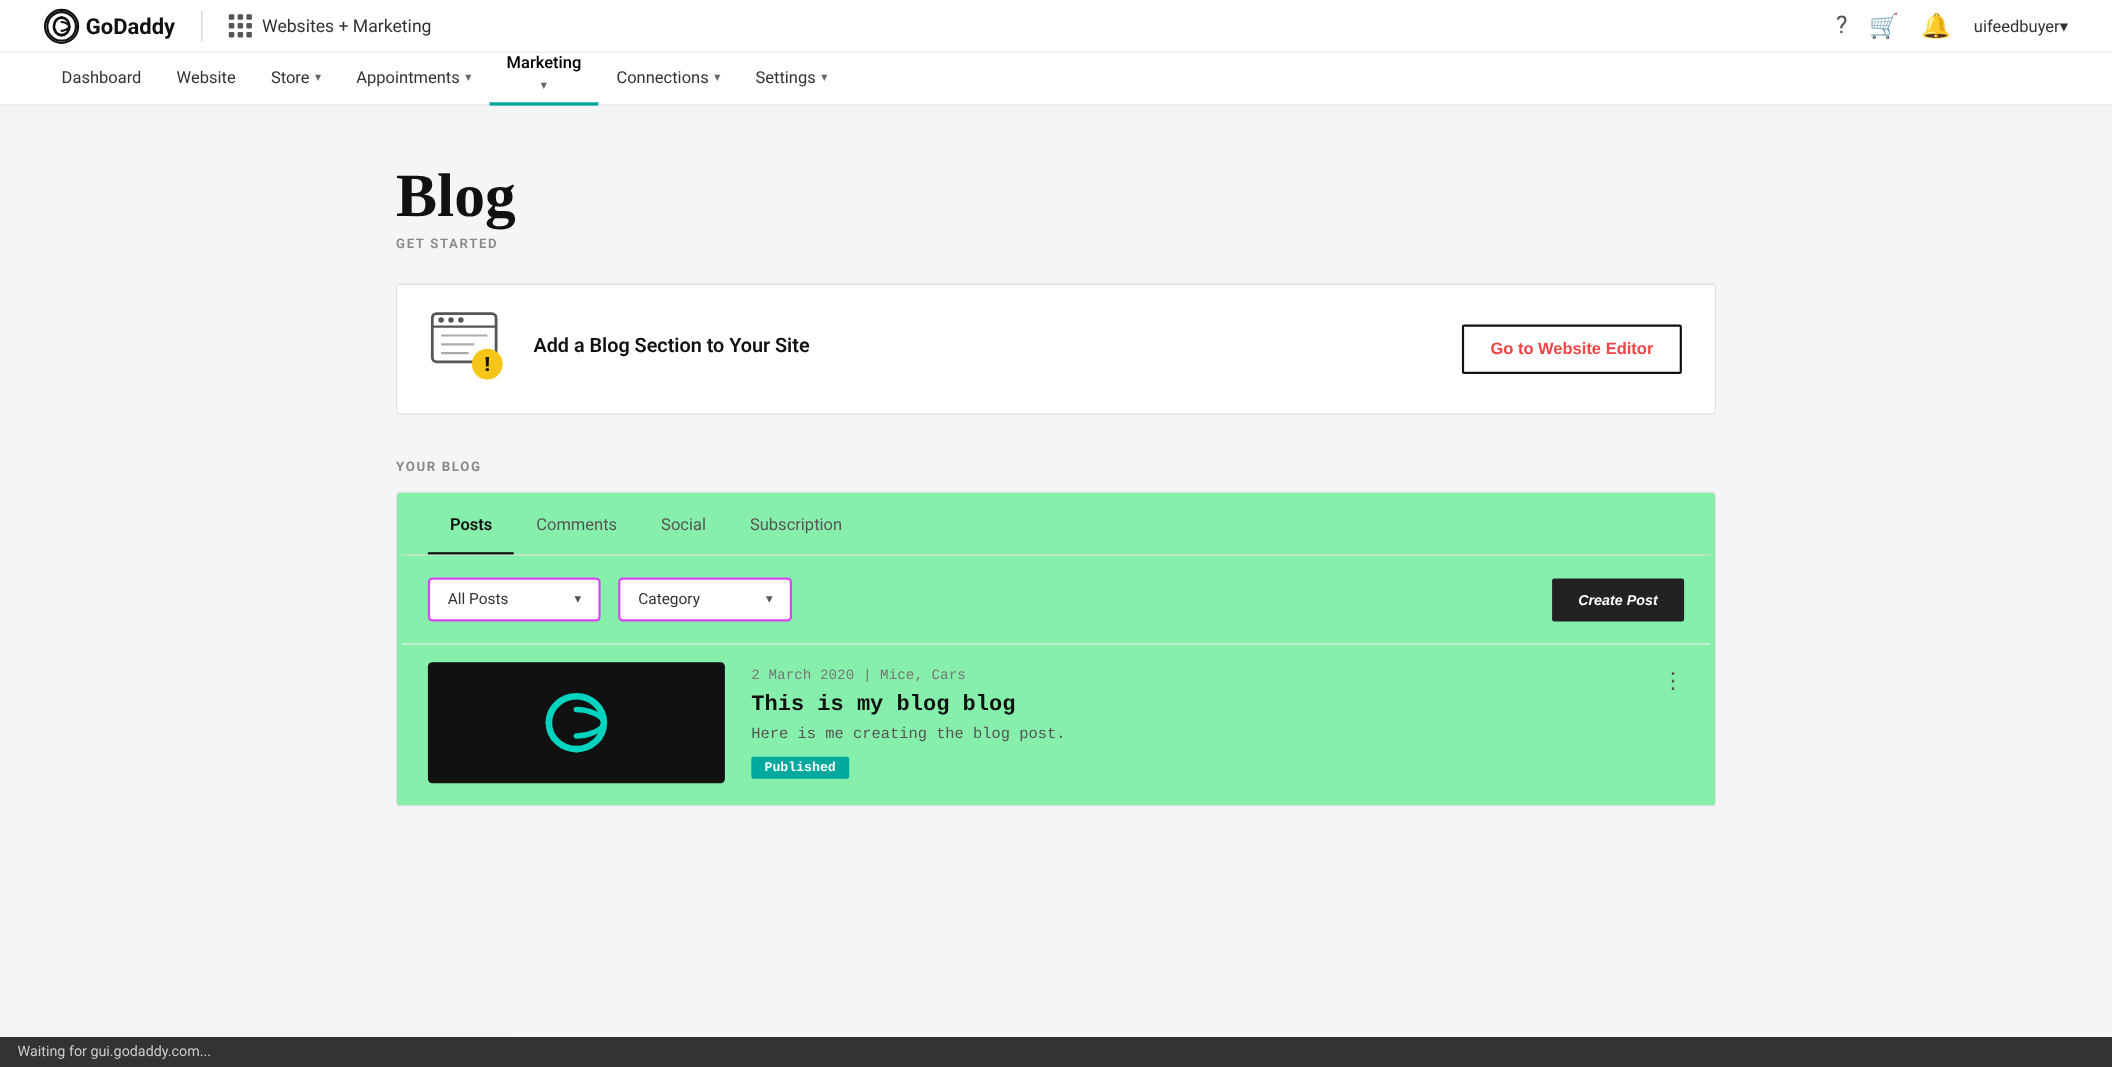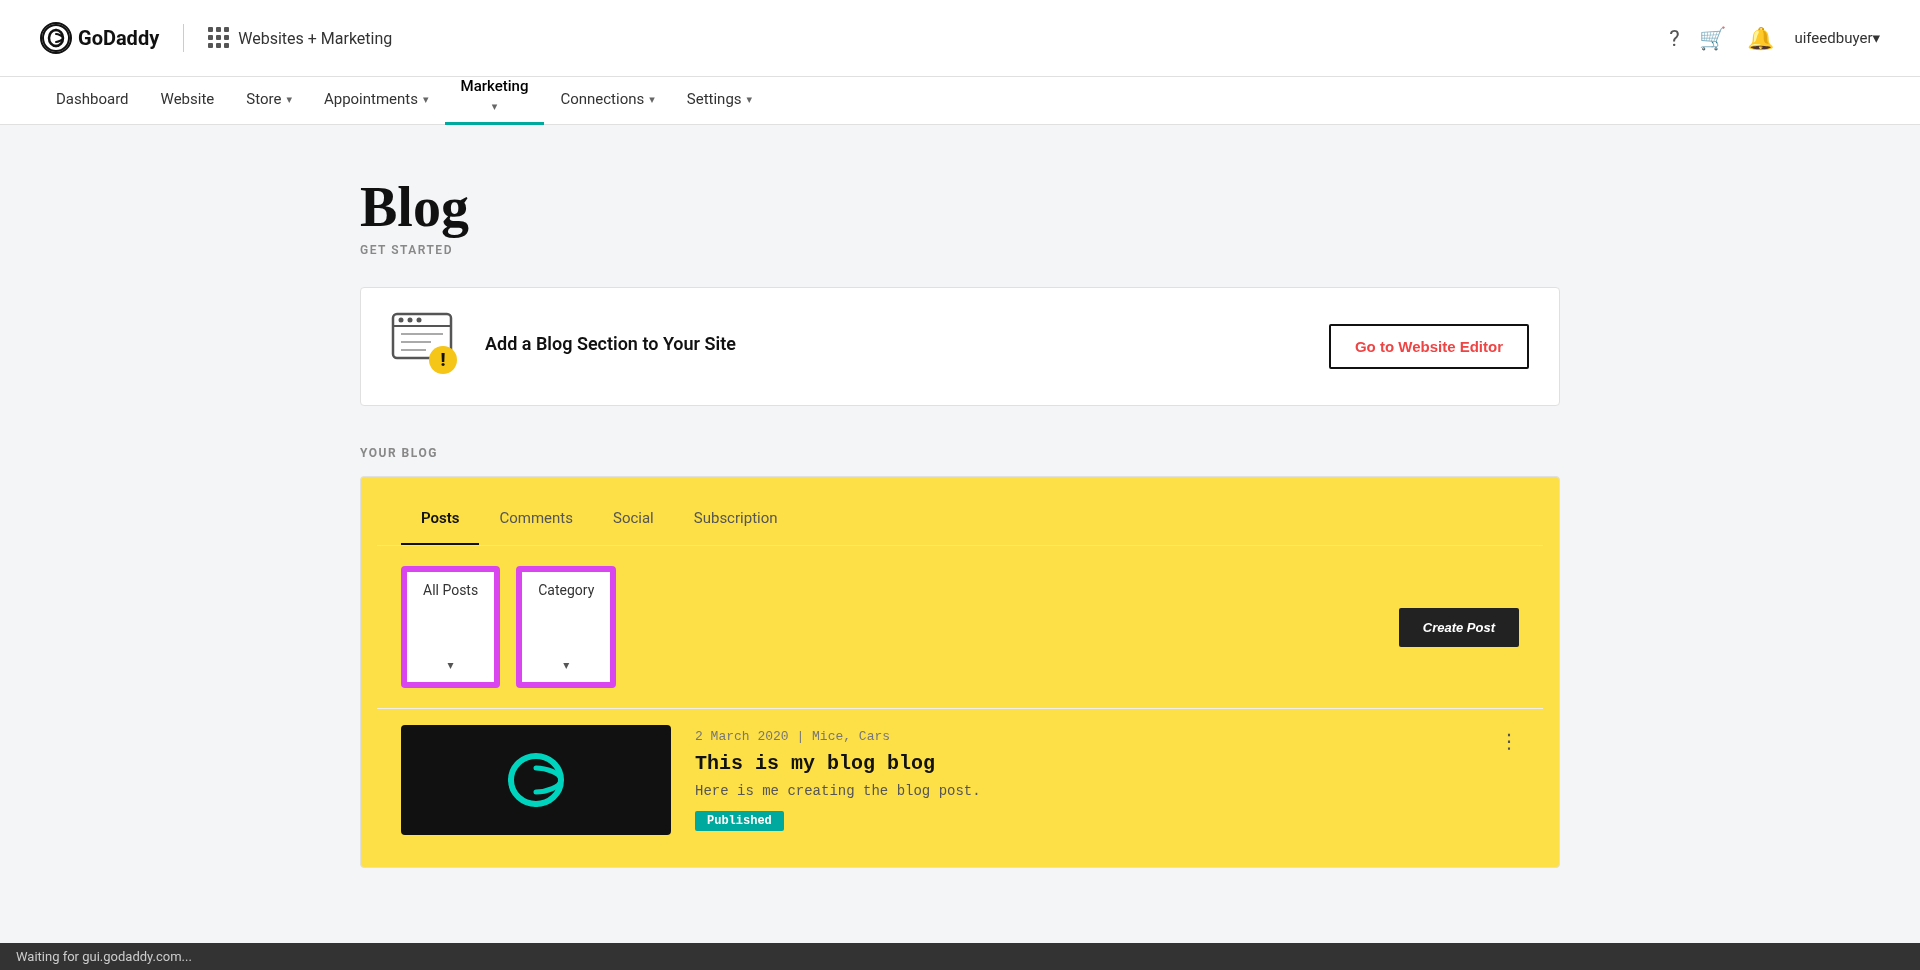--- a/index.html
+++ b/index.html
@@ -3,21 +3,21 @@
   <meta charset="utf-8">
   <style>
     * { margin: 0; padding: 0; box-sizing: border-box; }
     body { font-family: -apple-system, BlinkMacSystemFont, 'Segoe UI', Roboto, sans-serif; background: #f4f5f7; color: #333; }
 
     
     .top-header {
       background: #fff;
       border-bottom: 1px solid #e0e0e0;
       padding: 0 40px;
-      height: 77px;
+      height: 48px;
       display: flex;
       align-items: center;
       justify-content: space-between;
     }
     .logo-area {
       display: flex;
       align-items: center;
       gap: 16px;
     }
     .logo-text {
@@ -181,24 +181,24 @@
     .section-label {
       font-size: 12px;
       font-weight: 700;
       letter-spacing: 1.5px;
       text-transform: uppercase;
       color: #888;
       margin-bottom: 16px;
     }
 
     .blog-card {
-      background: #fde047;
+      background: #86efac;
       border: 1px solid #e0e0e0;
       border-radius: 4px;
-      padding: 16px;
+      padding: 4px;
       overflow: hidden;
     }
 
     
     .tabs {
       display: flex;
       border-bottom: 1px solid #e0e0e0;
       padding: 0 24px;
     }
     .tab {
@@ -215,31 +215,30 @@
     }
 
     
     .filters-row {
       display: flex;
       align-items: center;
       gap: 16px;
       padding: 20px 24px;
     }
     .filter-select {
-      border: 6px solid #d946ef;
+      border: 2px solid #d946ef;
       border-radius: 4px;
       padding: 10px 16px;
       font-size: 14px;
       color: #333;
       background: #fff;
       display: flex;
-      align-items: center;
+      align-items: flex-start;
       gap: 60px;
       cursor: pointer;
-      flex-direction: column;
     }
     .filter-select .chevron-down {
       font-size: 12px;
       color: #555;
     }
     .create-post-btn {
       margin-left: auto;
       background: #222;
       color: #fff;
       border: none;

